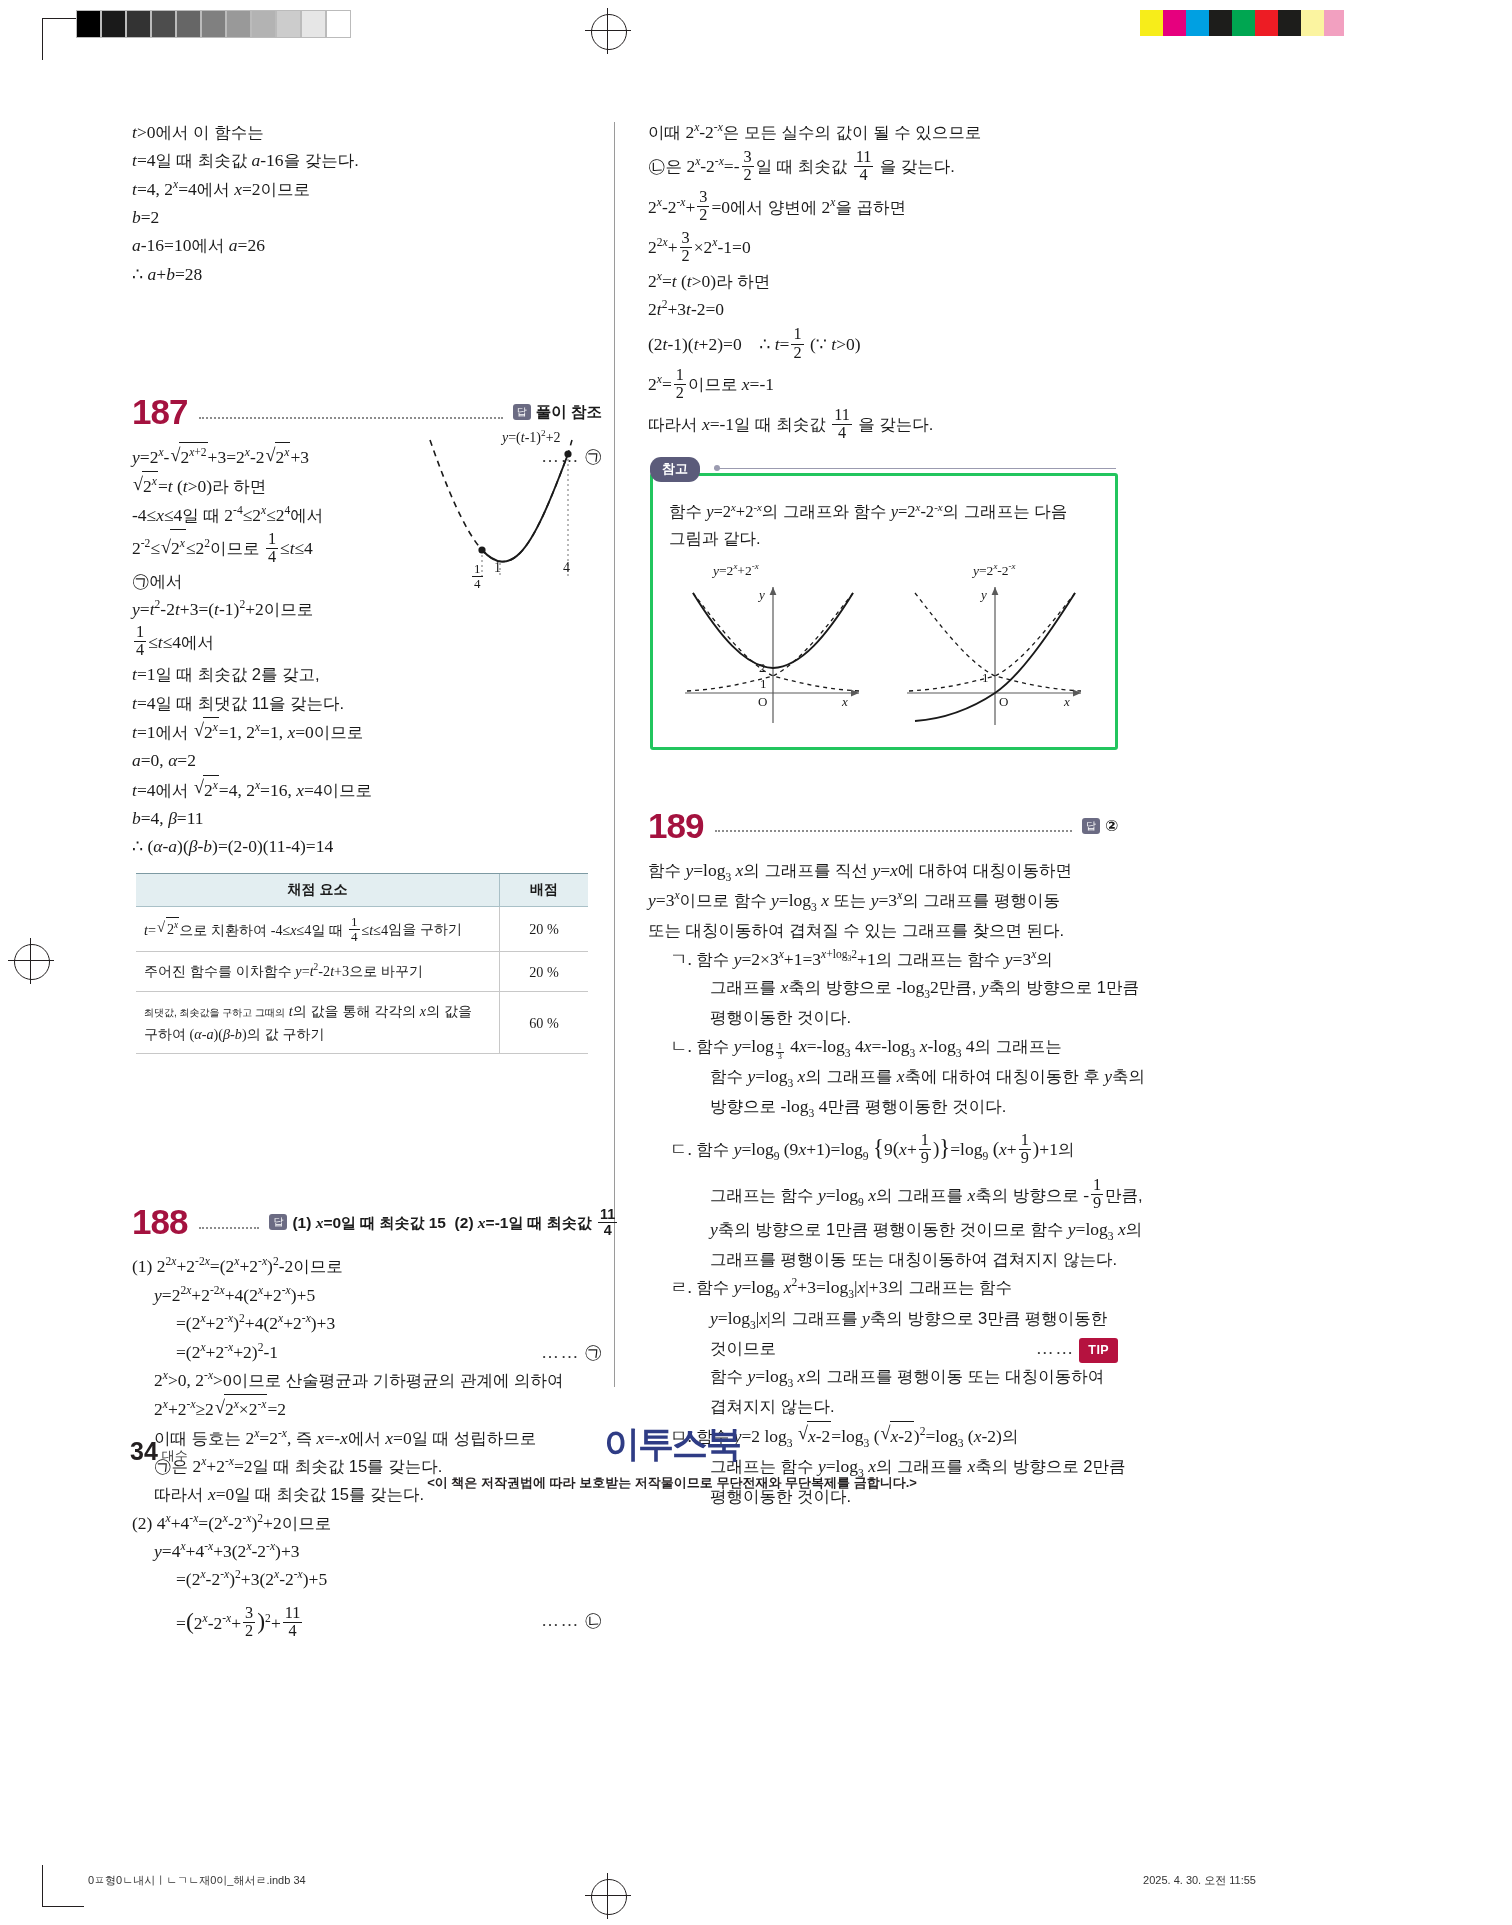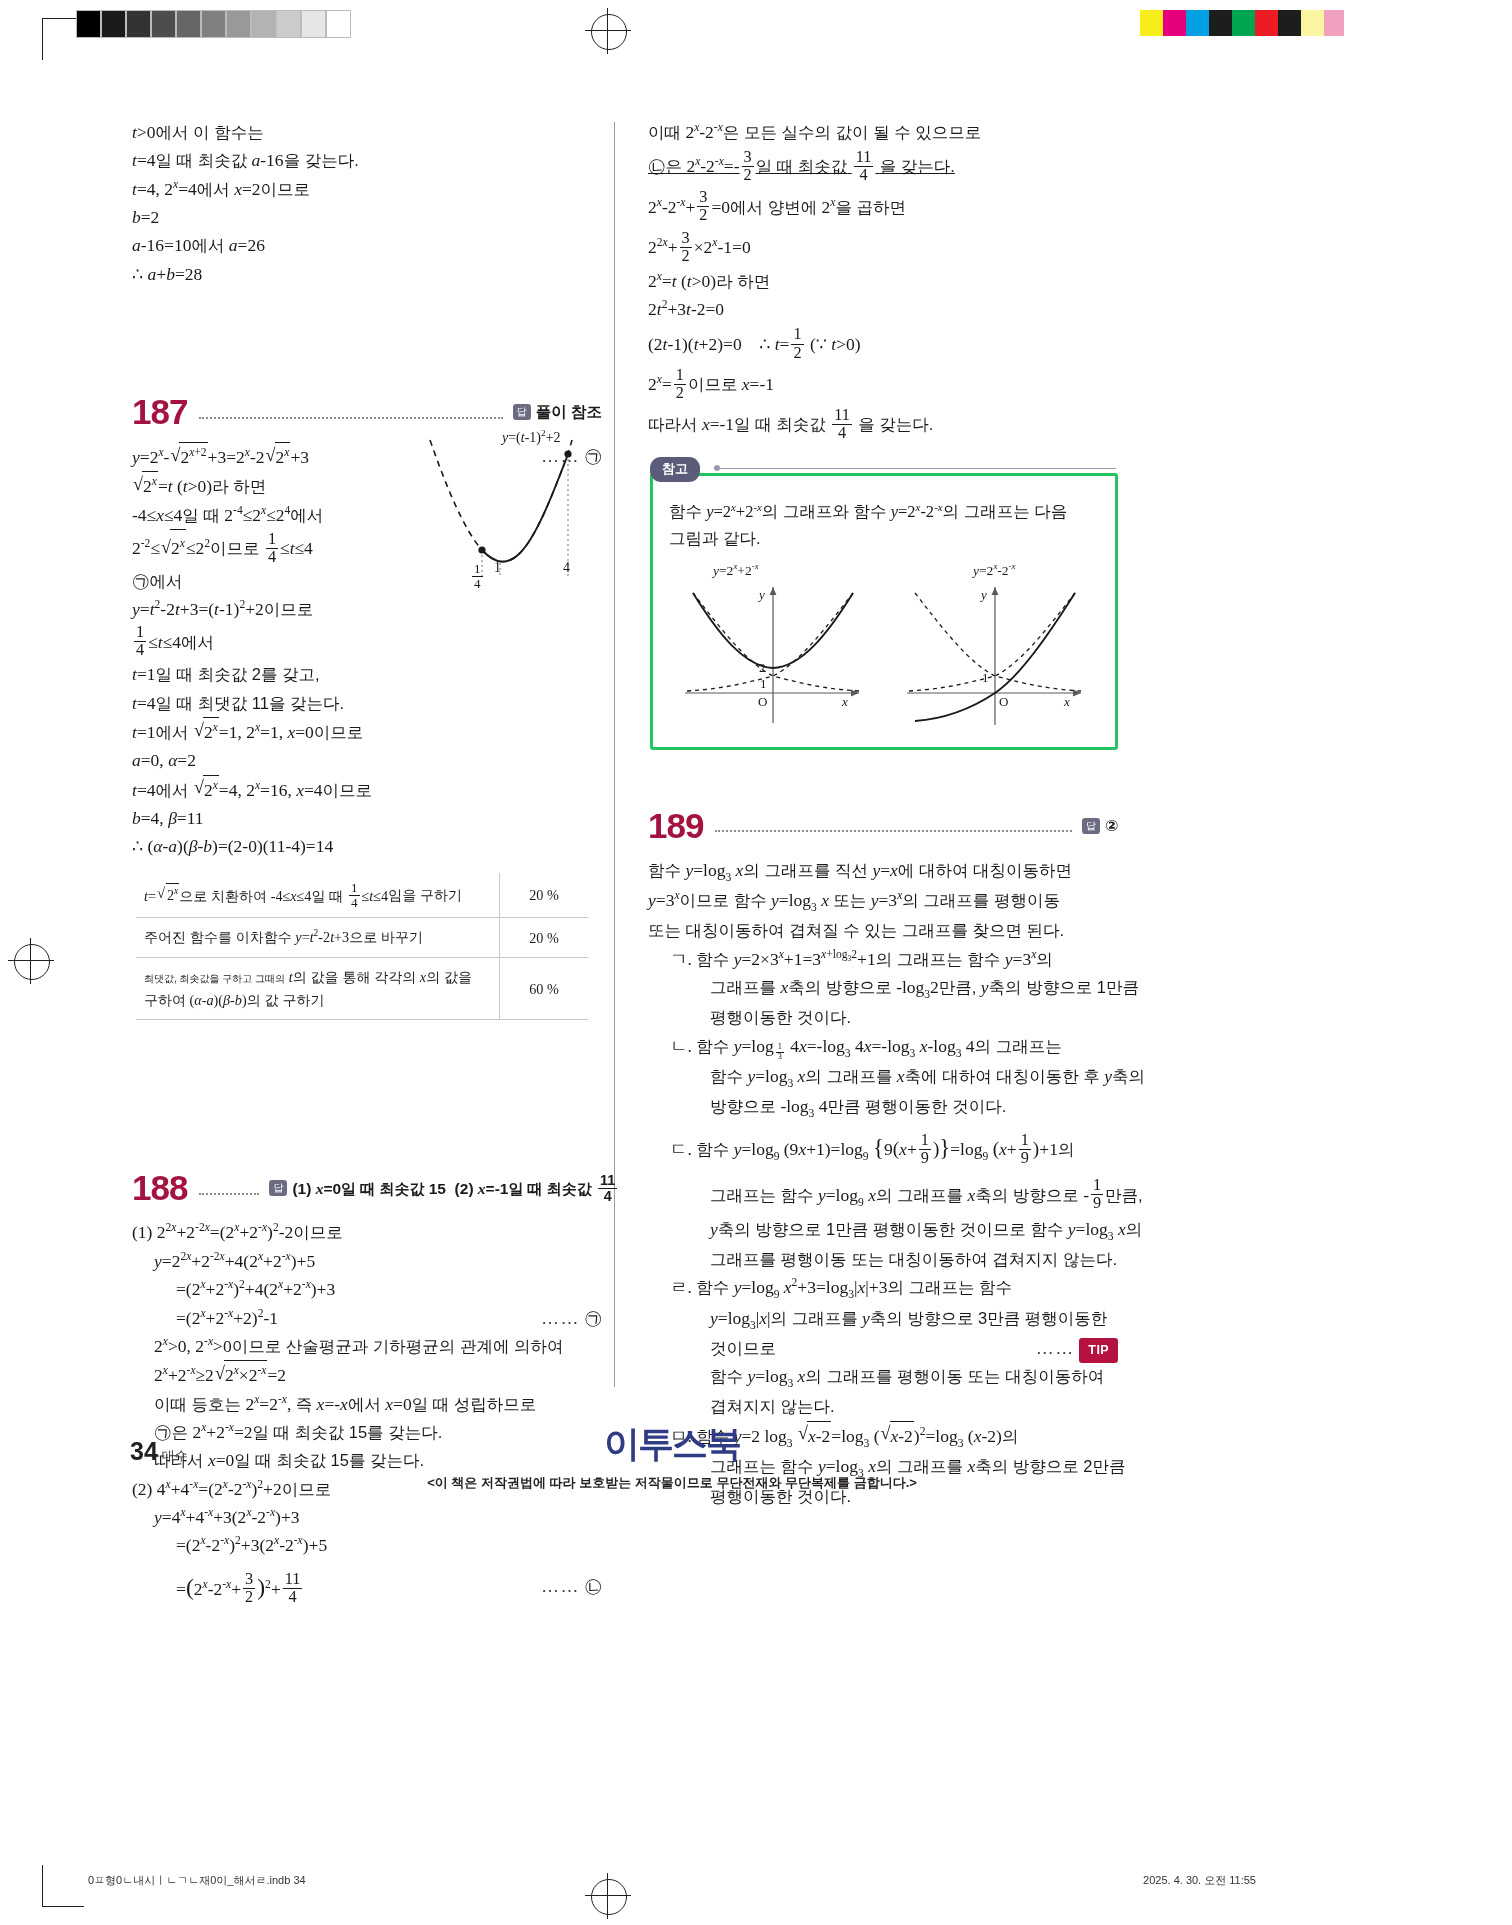--- a/index.html
+++ b/index.html
@@ -217,20 +217,24 @@
         <div style="position:absolute;left:50px;top:128px;font-size:14px;">
           <span class="fr" style="vertical-align:-0.45em;"><span class="n">1</span><span class="d">4</span></span>
         </div>
         <div style="position:absolute;left:74px;top:126px;font-size:14px;">1</div>
         <div style="position:absolute;left:143px;top:126px;font-size:14px;">4</div>
       </div>
     </div>
 
     <table class="rub">
       <tbody>
+          <tr>
+        <th>채점 요소</th>
+        <th class="ptsh">배점</th>
+      </tr>
       <tr>
         <td>
           <em class="v">t</em>=<span class="sq"><span>2<sup><em class="v">x</em></sup></span></span><span class="kr" style="font-size:14px;">으로 치환하여</span> -4≤<em class="v">x</em>≤4<span class="kr" style="font-size:14px;">일 때</span>
           <span class="fr"><span class="n">1</span><span class="d">4</span></span>≤<em class="v">t</em>≤4<span class="kr" style="font-size:14px;margin-top:24px;">임을 구하기</span>
         </td>
         <td class="pts">20 %</td>
       </tr>
       <tr>
         <td>
           <span class="kr" style="font-size:14px;">주어진 함수를 이차함수</span> <em class="v">y</em>=<em class="v">t</em><sup>2</sup>-2<em class="v">t</em>+3<span class="kr" style="font-size:14px;">으로 바꾸기</span>
@@ -275,21 +279,21 @@
       <div class="ln ind2">=(2<sup><em class="v">x</em></sup>-2<sup>-<em class="v">x</em></sup>)<sup>2</sup>+3(2<sup><em class="v">x</em></sup>-2<sup>-<em class="v">x</em></sup>)+5</div>
       <div class="ln ind2" style="line-height:2.3;">=<span style="font-size:1.35em;">(</span>2<sup><em class="v">x</em></sup>-2<sup>-<em class="v">x</em></sup>+<span class="fr"><span class="n">3</span><span class="d">2</span></span><span style="font-size:1.35em;">)</span><sup>2</sup>+<span class="fr"><span class="n">11</span><span class="d">4</span></span>
         <span style="float:right;position:relative;top:6px;"><span class="dotlead">……</span> ㉡</span></div>
     </div>
   </div>
 
   <div class="col col-right">
 
     <div>
       <div class="ln"><span class="kr">이때</span> 2<sup><em class="v">x</em></sup>-2<sup>-<em class="v">x</em></sup><span class="kr">은 모든 실수의 값이 될 수 있으므로</span></div>
-      <div class="ln" style="line-height:2.3;text-decoration:underline;">㉡<span class="kr">은</span> 2<sup><em class="v">x</em></sup>-2<sup>-<em class="v">x</em></sup>=-<span class="fr"><span class="n">3</span><span class="d">2</span></span><span class="kr">일 때 최솟값</span> <span class="fr"><span class="n">11</span><span class="d">4</span></span> <span class="kr">을 갖는다.</span></div>
+      <div class="ln" style="line-height:2.3;">㉡<span class="kr">은</span> 2<sup><em class="v">x</em></sup>-2<sup>-<em class="v">x</em></sup>=-<span class="fr"><span class="n">3</span><span class="d">2</span></span><span class="kr">일 때 최솟값</span> <span class="fr"><span class="n">11</span><span class="d">4</span></span> <span class="kr">을 갖는다.</span></div>
       <div class="ln" style="line-height:2.3;">2<sup><em class="v">x</em></sup>-2<sup>-<em class="v">x</em></sup>+<span class="fr"><span class="n">3</span><span class="d">2</span></span>=0<span class="kr">에서 양변에</span> 2<sup><em class="v">x</em></sup><span class="kr">을 곱하면</span></div>
       <div class="ln" style="line-height:2.3;">2<sup>2<em class="v">x</em></sup>+<span class="fr"><span class="n">3</span><span class="d">2</span></span>×2<sup><em class="v">x</em></sup>-1=0</div>
       <div class="ln">2<sup><em class="v">x</em></sup>=<em class="v">t</em> (<em class="v">t</em>&gt;0)<span class="kr">라 하면</span></div>
       <div class="ln">2<em class="v">t</em><sup>2</sup>+3<em class="v">t</em>-2=0</div>
       <div class="ln" style="line-height:2.3;">(2<em class="v">t</em>-1)(<em class="v">t</em>+2)=0 &nbsp;&nbsp;&nbsp;∴ <em class="v">t</em>=<span class="fr"><span class="n">1</span><span class="d">2</span></span> (∵ <em class="v">t</em>&gt;0)</div>
       <div class="ln" style="line-height:2.3;">2<sup><em class="v">x</em></sup>=<span class="fr"><span class="n">1</span><span class="d">2</span></span><span class="kr">이므로</span> <em class="v">x</em>=-1</div>
       <div class="ln" style="line-height:2.3;"><span class="kr">따라서</span> <em class="v">x</em>=-1<span class="kr">일 때 최솟값</span> <span class="fr"><span class="n">11</span><span class="d">4</span></span> <span class="kr">을 갖는다.</span></div>
     </div>
 
     <div class="notewrap">

